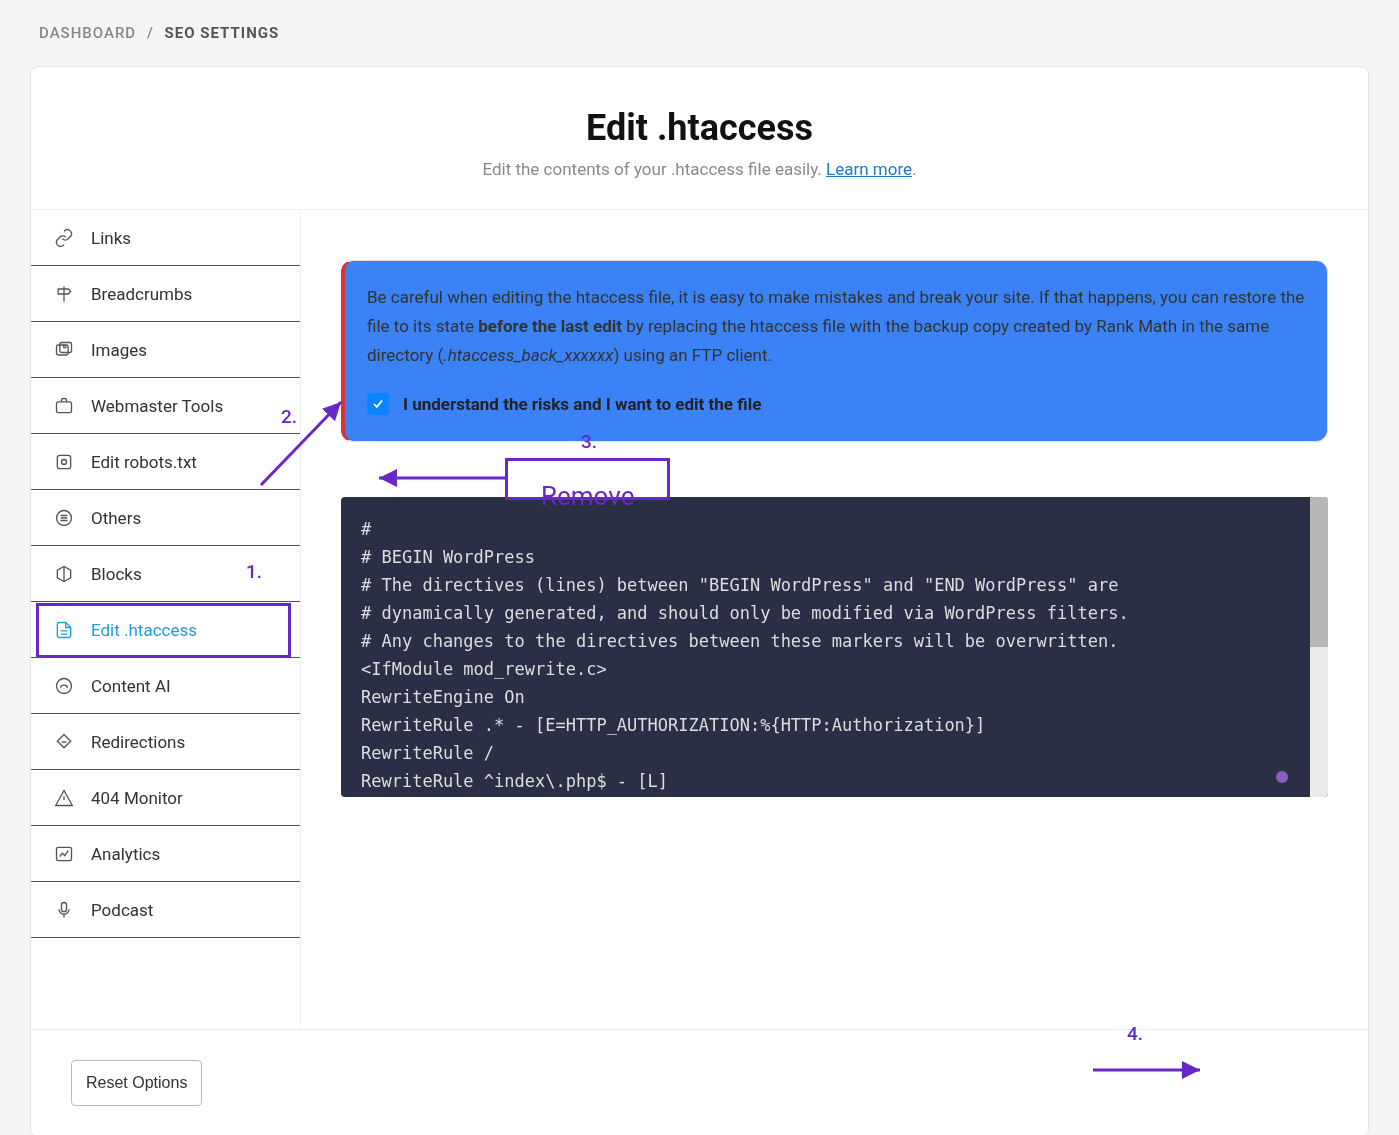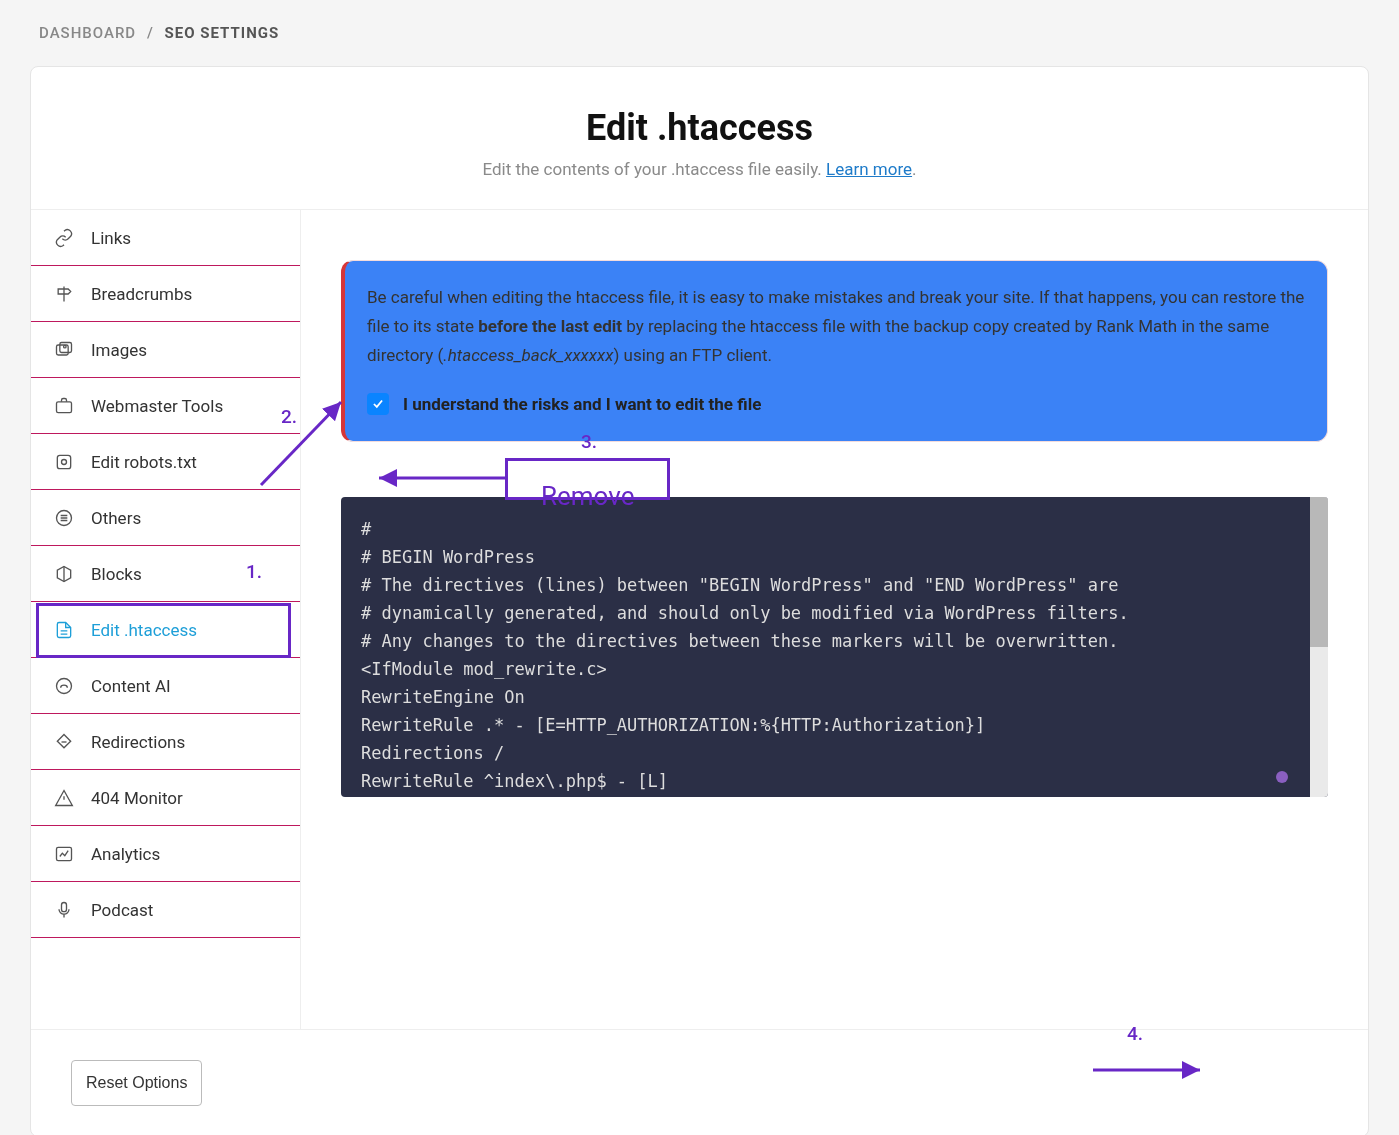--- a/index.html
+++ b/index.html
@@ -217,21 +217,21 @@
 
       <div class="editor">
         <div>#</div>
         <div># BEGIN WordPress</div>
         <div># The directives (lines) between "BEGIN WordPress" and "END WordPress" are</div>
         <div># dynamically generated, and should only be modified via WordPress filters.</div>
         <div># Any changes to the directives between these markers will be overwritten.</div>
         <div>&lt;IfModule mod_rewrite.c&gt;</div>
         <div>RewriteEngine On</div>
         <div>RewriteRule .* - [E=HTTP_AUTHORIZATION:%{HTTP:Authorization}]</div>
-        <div>Redirections /</div>
+        <div>RewriteRule /</div>
         <div>RewriteRule ^index\.php$ - [L]</div>
         <div>RewriteCond %{REQUEST_FILENAME} !-f</div>
         <div class="scrollbar-track"></div>
         <div class="scrollbar-thumb"></div>
         <div class="btn-chip"></div>
       </div>
 
       <span class="anno-num" style="left:-20px; top:195px;">2.</span>
       <svg class="anno-arrow" style="left:-45px; top:180px;" width="110" height="100">
         <defs>

